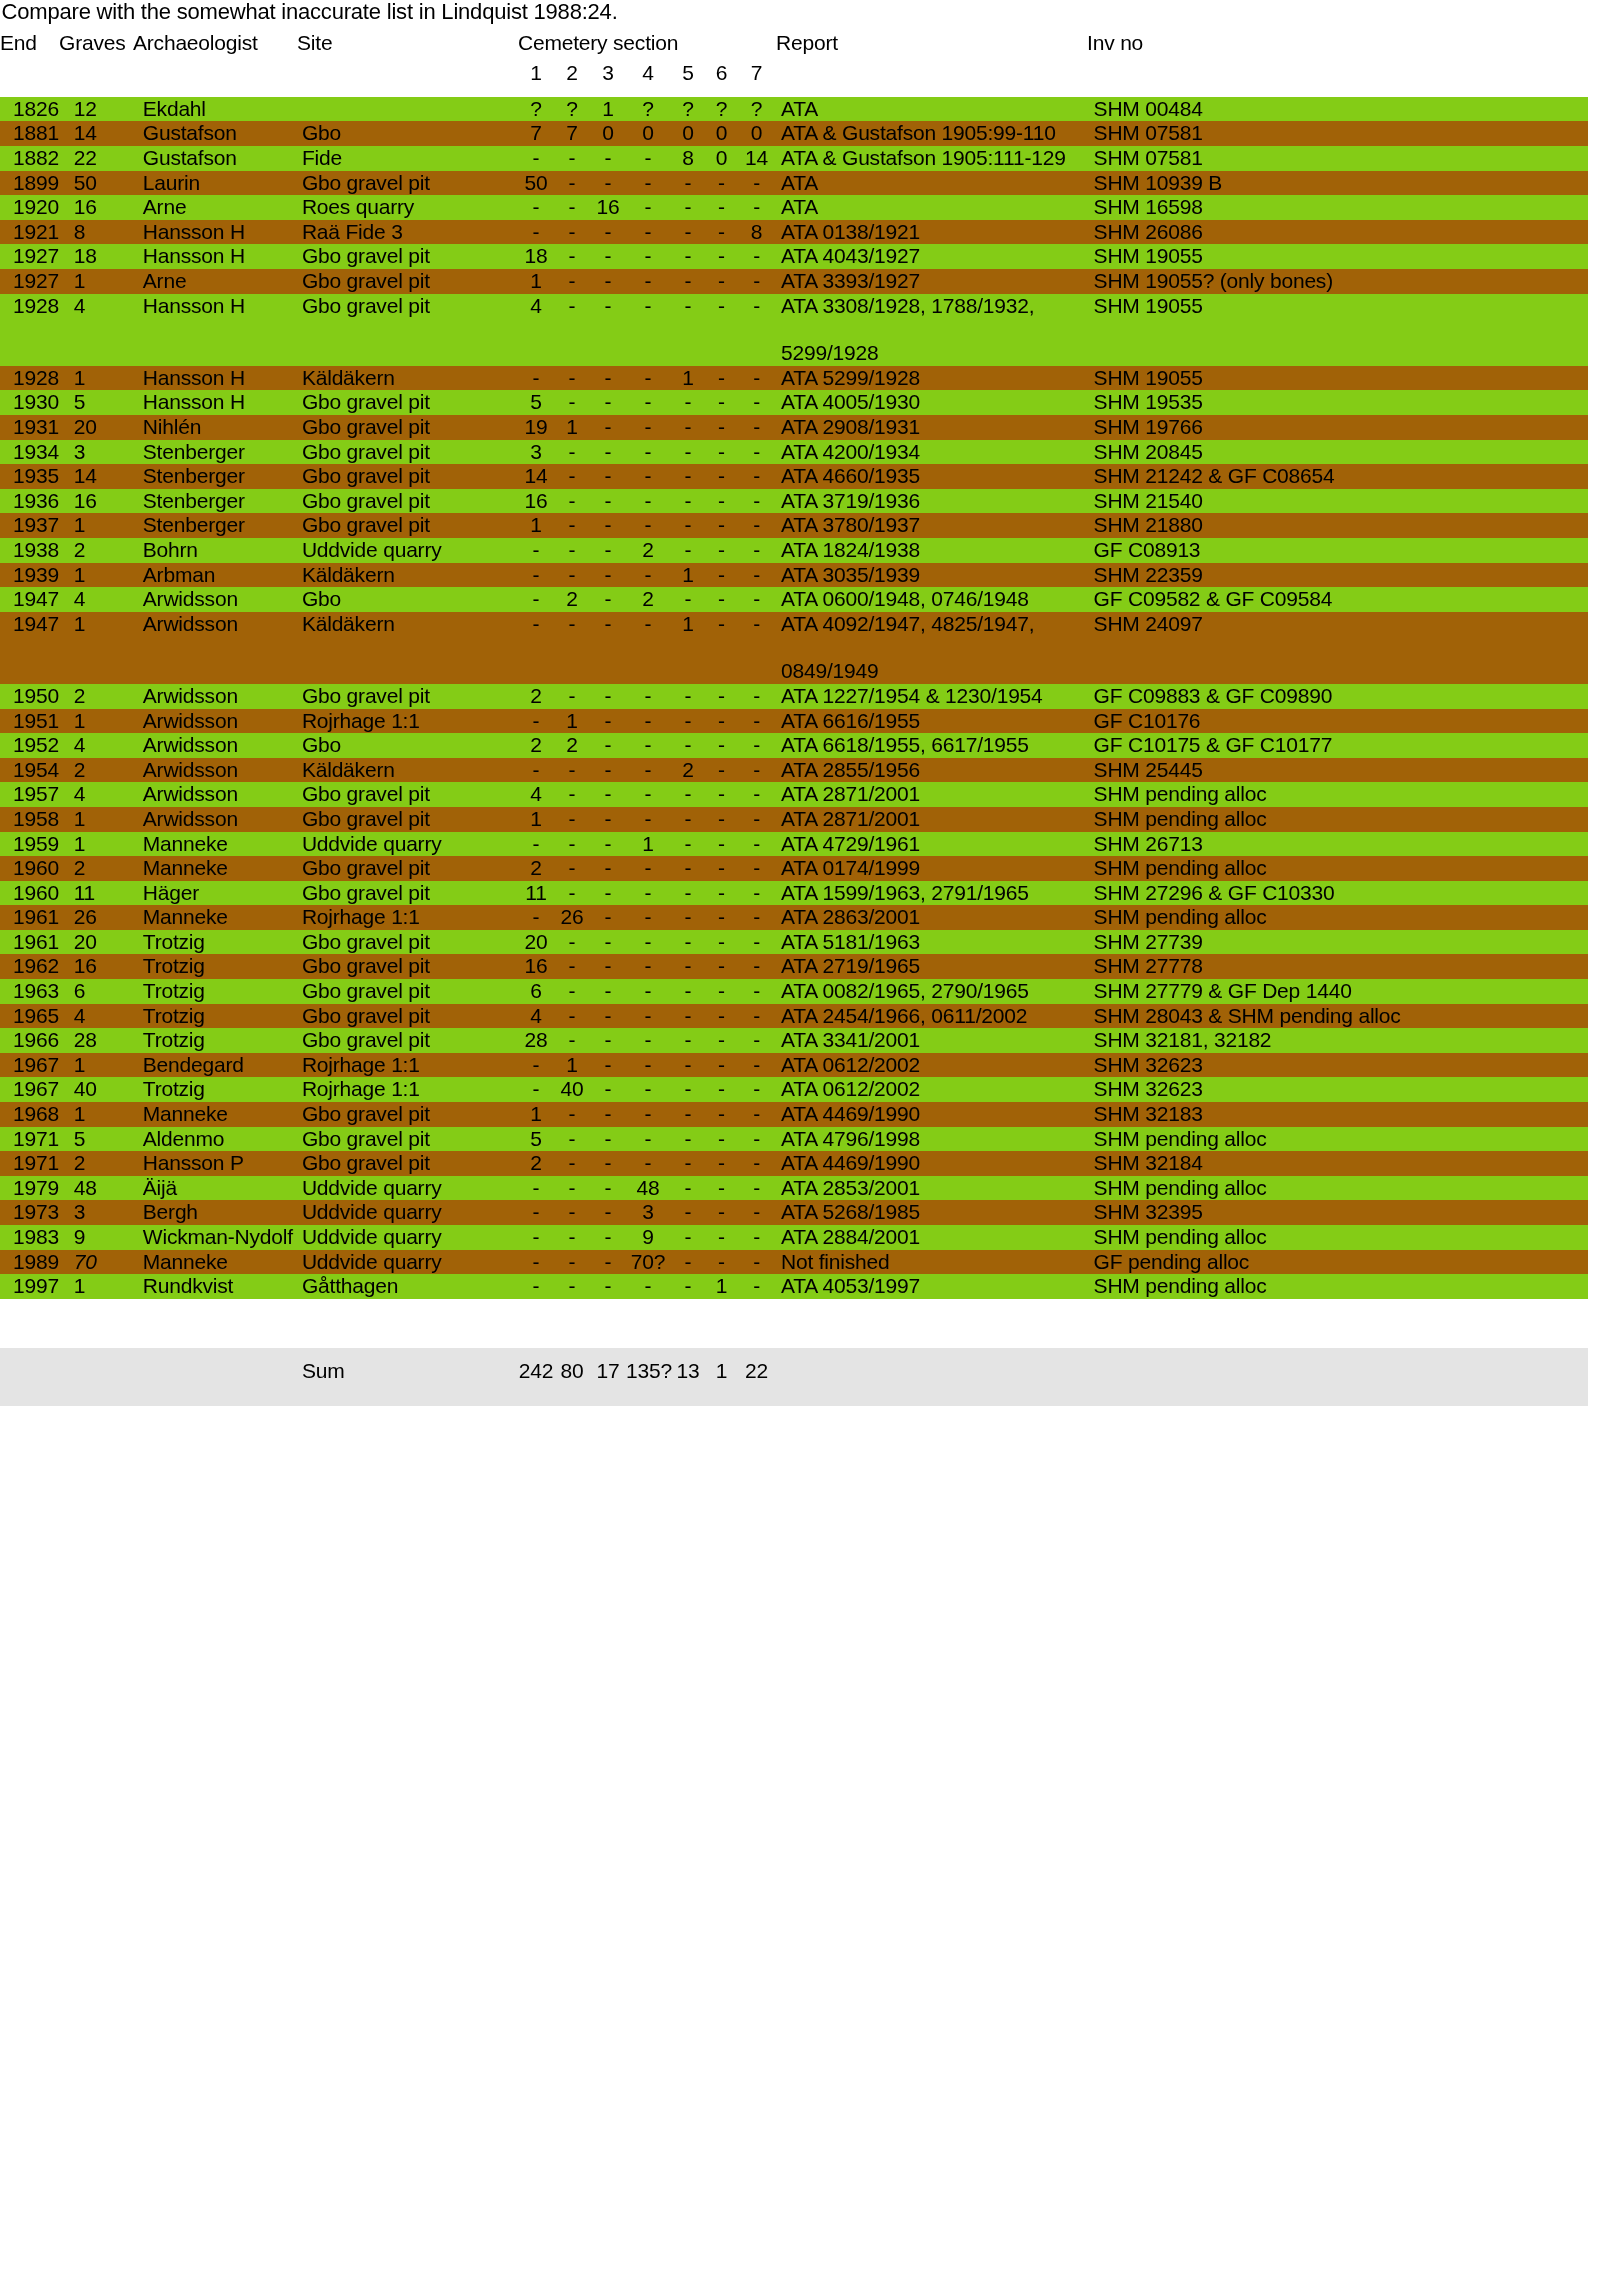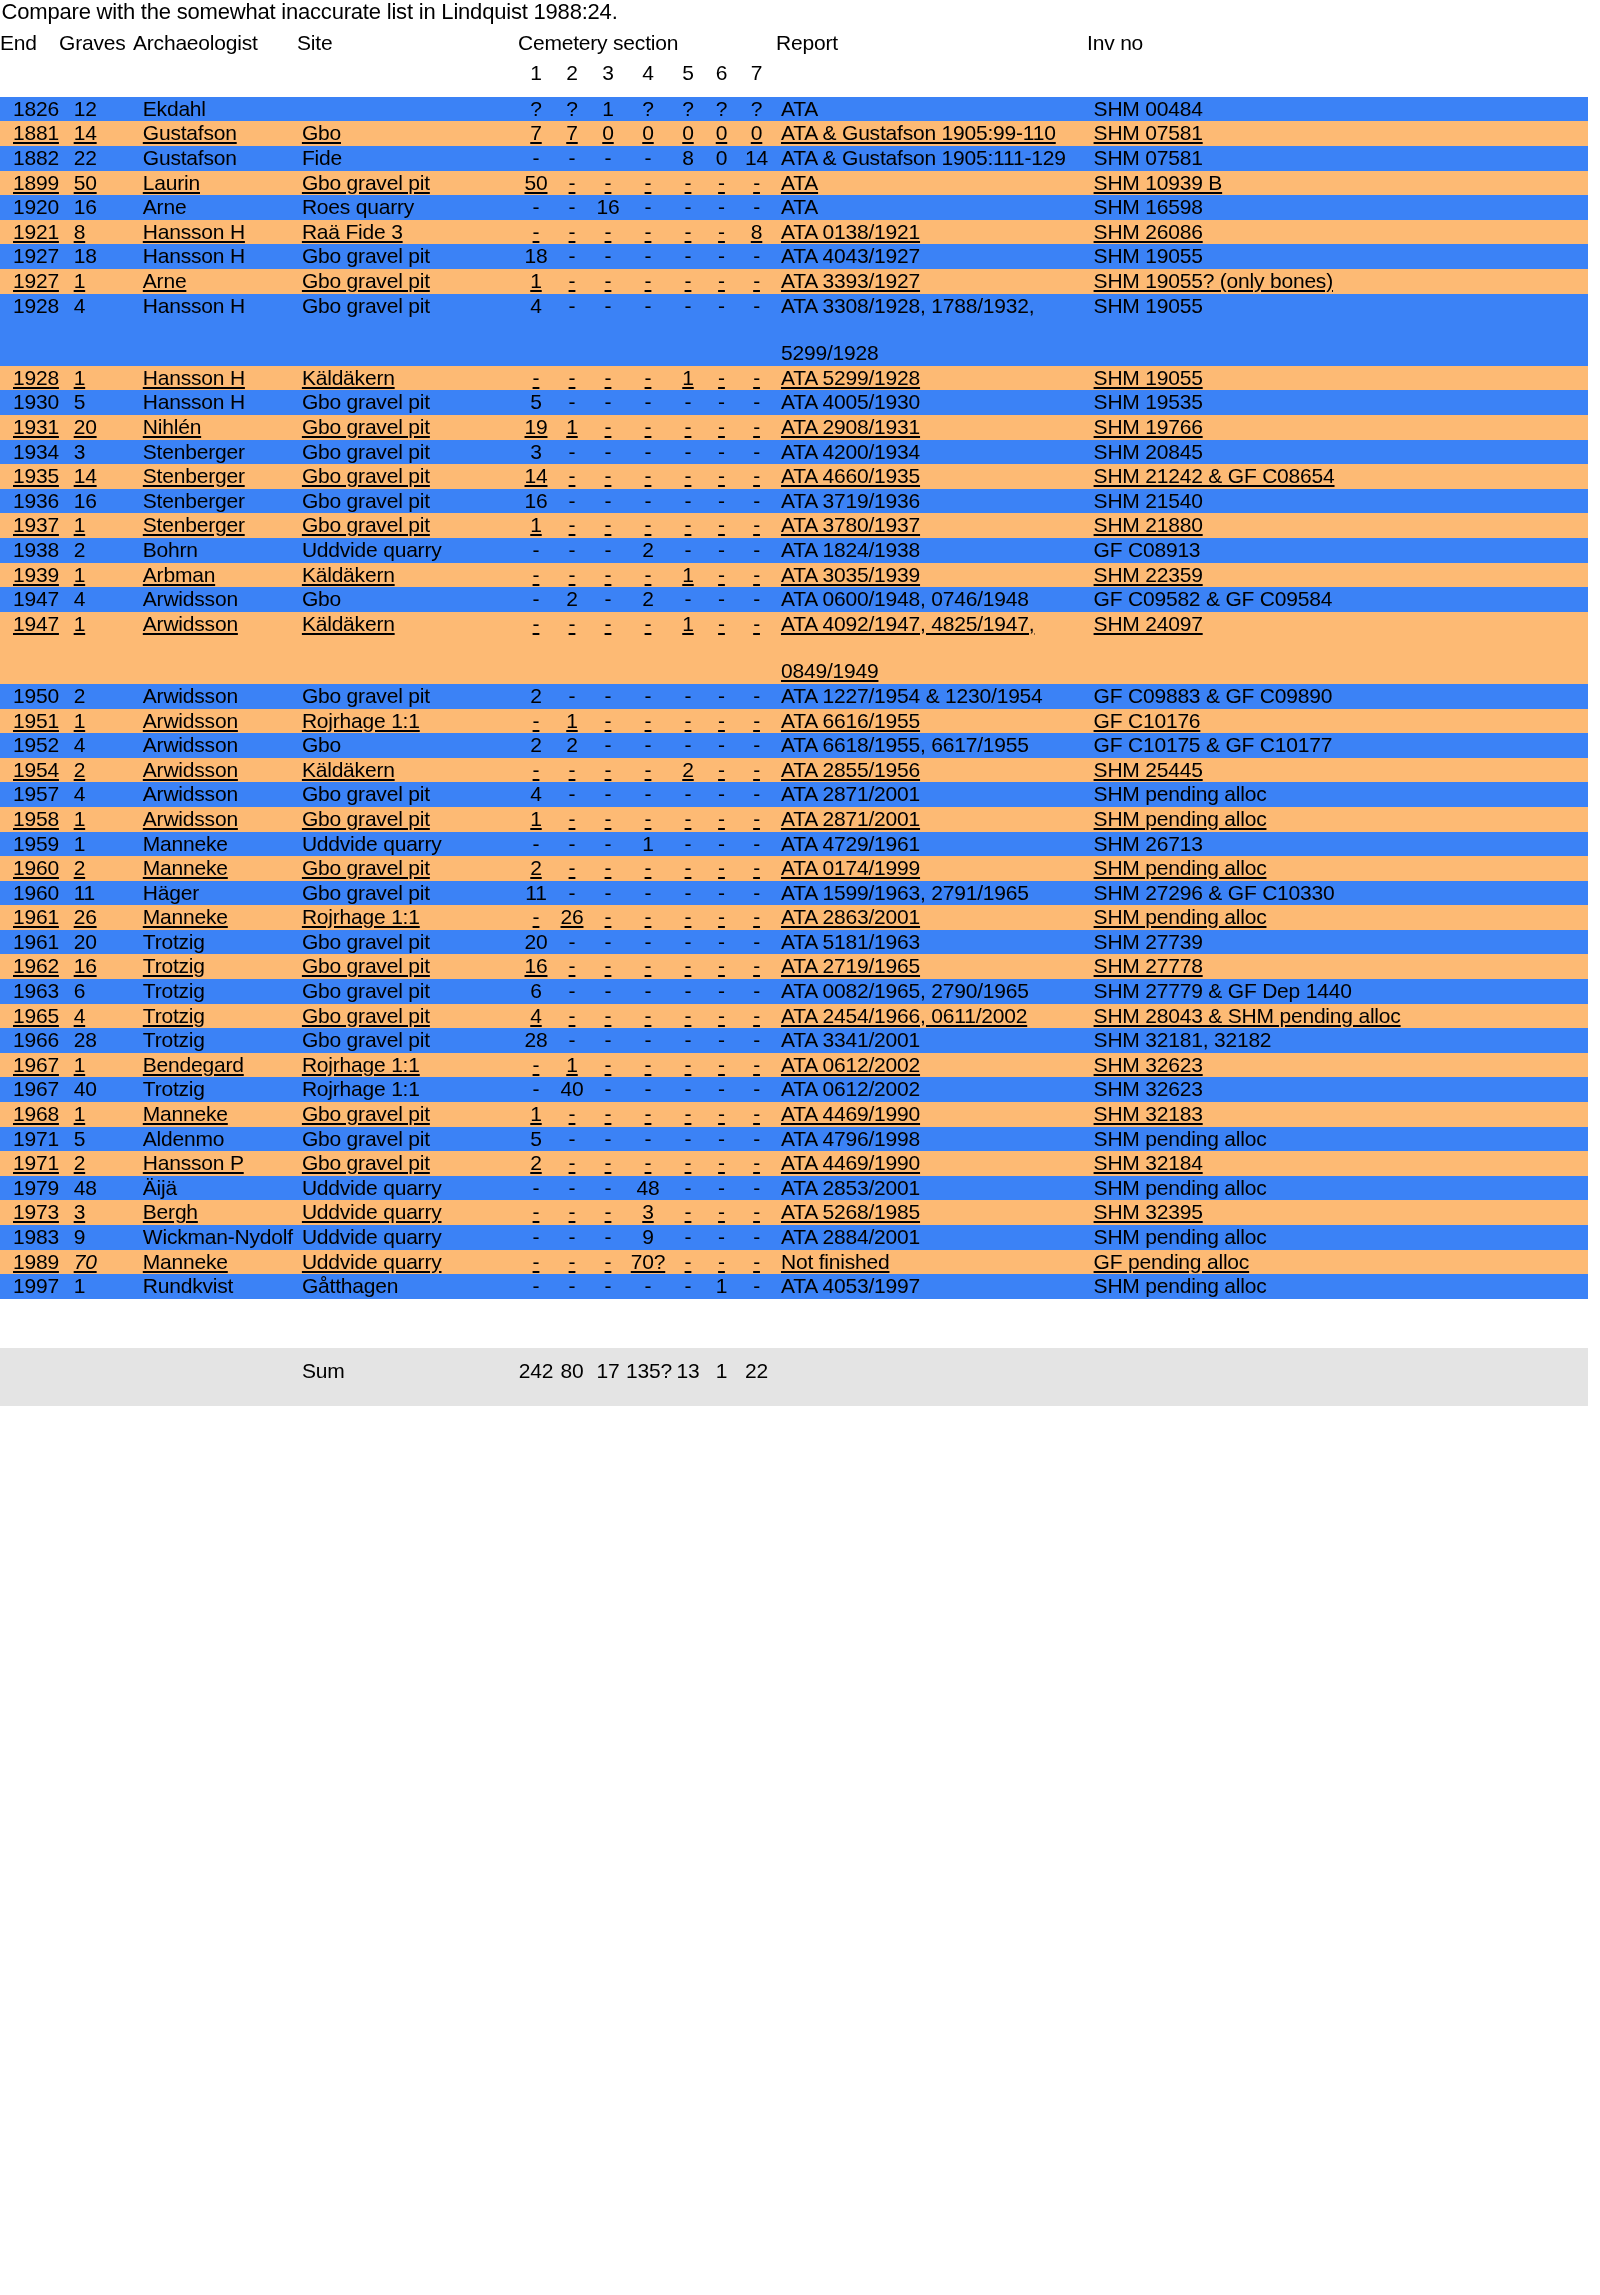--- a/index.html
+++ b/index.html
@@ -82,22 +82,22 @@
     text-align: left;
     padding-left: 3.3px;
   }
   th.h-end, th.h-graves { padding-left: 13px; }
   th.h-arch { padding-left: 9.8px; }
   th.h-site { padding-left: 4.9px; }
   th.h-report { padding-left: 4.9px; }
   th.h-inv { padding-left: 6.5px; }
 
   
-  tbody tr.row-odd  { background: #3b82f6; margin-top: 40px; }
-  tbody tr.row-even { background: #fdba74; text-decoration: underline; }
+  tbody tr.row-odd  { background: #84cc16; margin-top: 40px; }
+  tbody tr.row-even { background: #a16207; }
 
   tbody td {
     padding-top: 7.4px;
     padding-bottom: 7.4px;
     white-space: nowrap;
   }
   tbody td.t-end     { padding-left: 13px; }
   tbody td.t-graves  { padding-left: 14.7px; }
   tbody td.t-arch    { padding-left: 9.8px; }
   tbody td.t-site    { padding-left: 4.9px; }

